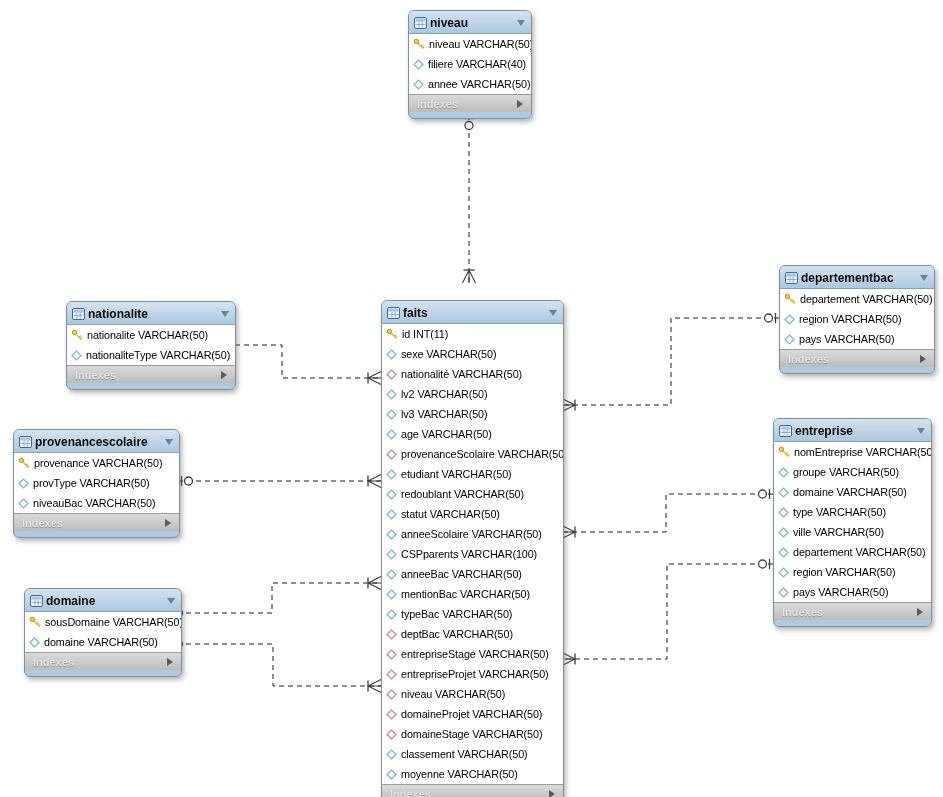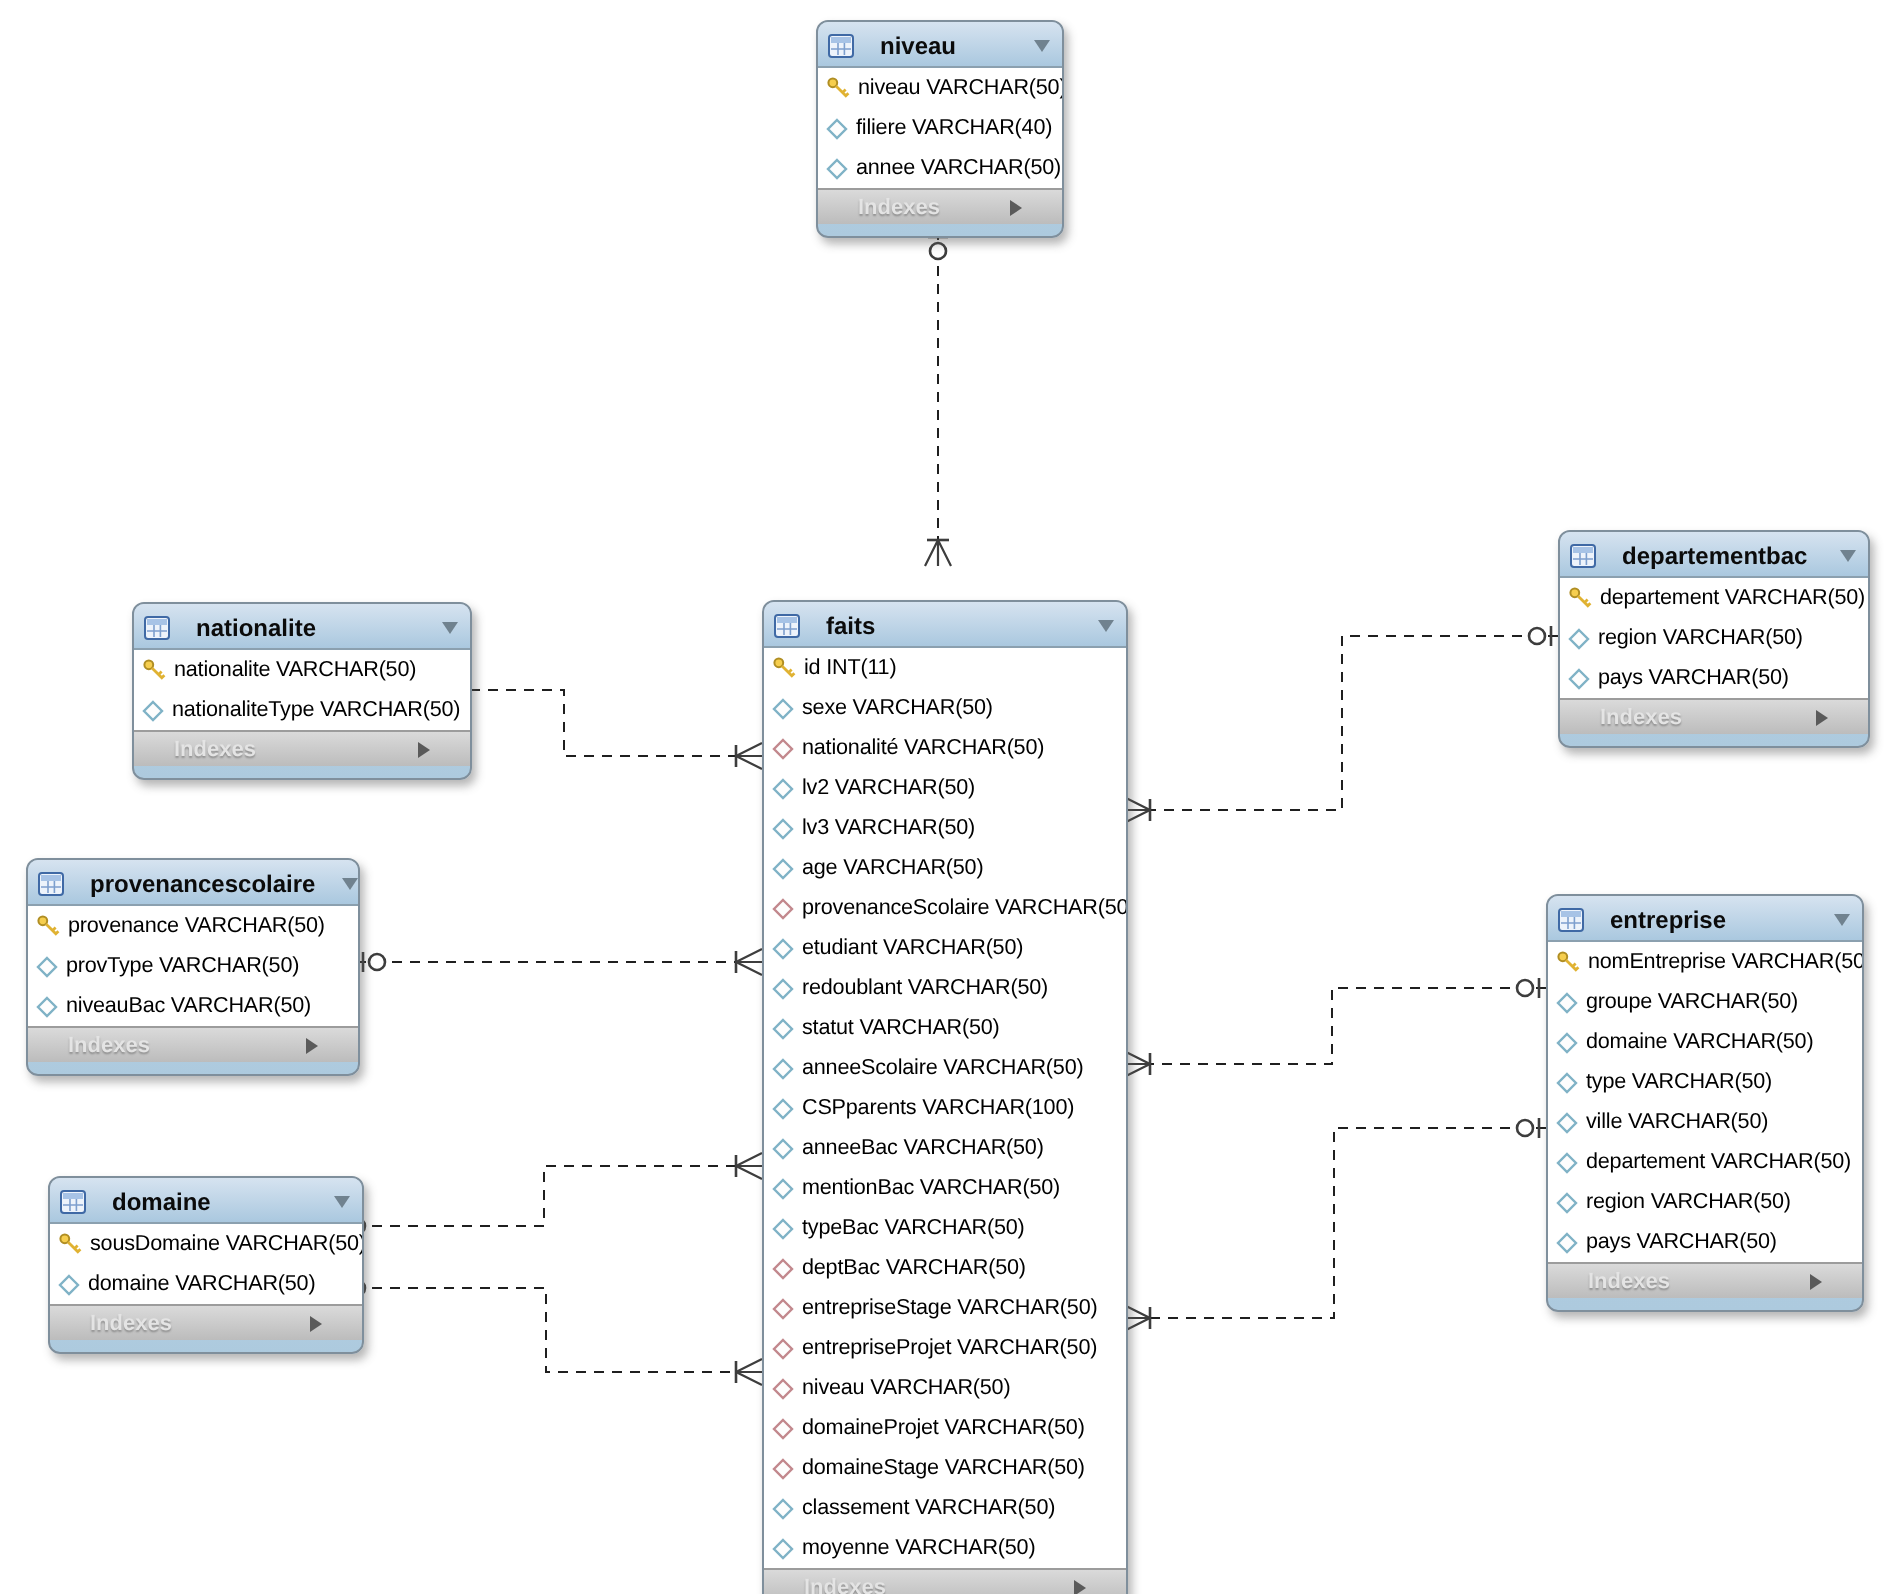--- a/index.html
+++ b/index.html
@@ -10,21 +10,21 @@
   #canvas{position:absolute;inset:0;width:943px;height:797px;}
   #connector-layer{position:absolute;left:0;top:0;z-index:1;}
   .table{
     position:absolute;z-index:2;
     border:1px solid #7f8f9c;border-radius:6px;
     background:linear-gradient(#bdd4e6,#adcade);
     box-shadow:2px 3px 5px rgba(90,90,90,.45);
     padding-bottom:6px;
   }
   .tbl-header{
-    height:21px;display:flex;align-items:center;gap:13px;
+    height:21px;display:flex;align-items:center;gap:3px;
     padding:1px 6px 0 5px;
     font-size:12px;font-weight:bold;color:#0b0b0b;
     background:linear-gradient(#d6e3f0,#aac8df);
     border-radius:5px 5px 0 0;
     cursor:default;
   }
   .tbl-header .icon{display:flex;align-items:center;}
   .tri-collapse{
     margin-left:auto;width:0;height:0;
     border-left:4.5px solid transparent;border-right:4.5px solid transparent;
@@ -35,21 +35,21 @@
     border-top:1px solid #8ba0af;border-bottom:1px solid #9c9c9c;
   }
   .tbl-row{
     height:20px;display:flex;align-items:center;gap:4px;
     padding:0 3px 0 4px;font-size:10.8px;letter-spacing:-0.1px;color:#000;
     white-space:nowrap;overflow:hidden;
   }
   .tbl-row .icon{display:flex;align-items:center;flex:0 0 auto;}
   .tbl-footer{
     height:17px;display:flex;align-items:center;
-    padding:0 20px;
+    padding:0 8px;
     background:linear-gradient(#dadada,#bcbcbc);
     font-size:11px;font-weight:bold;color:#e4e4e4;
     text-shadow:0 1px 1px #8f8f8f;
   }
   .tbl-footer .arrow{
     margin-left:auto;width:0;height:0;
     border-top:4.5px solid transparent;border-bottom:4.5px solid transparent;
     border-left:6.5px solid #5a5a5a;
   }
 </style>
@@ -516,21 +516,21 @@
             </svg>
           </span>
           <span>pays VARCHAR(50)</span>
         </div>
       </div>
       <div class="tbl-footer">
         <span>Indexes</span>
         <span class="arrow"></span>
       </div>
     </div>
-    <div class="table" style="left: 773px; top: 447px; width: 157px;">
+    <div class="table" style="left: 773px; top: 418px; width: 157px;">
       <div class="tbl-header">
         <span class="icon">
           <svg width="13" height="12" viewBox="0 0 13 12">
             <rect x="0.5" y="0.5" width="12" height="11" rx="1.5" fill="#edf3fb" stroke="#3f69a5"></rect>
             <rect x="1.5" y="1.5" width="10" height="3" fill="#a7c3e6"></rect>
             <path d="M1.5 7.5 H11.5 M5 4.5 V10.5 M8.2 4.5 V10.5" stroke="#7d9fce" stroke-width="0.8" fill="none"></path>
           </svg>
         </span>
         <span>entreprise</span>
         <span class="tri-collapse"></span>

